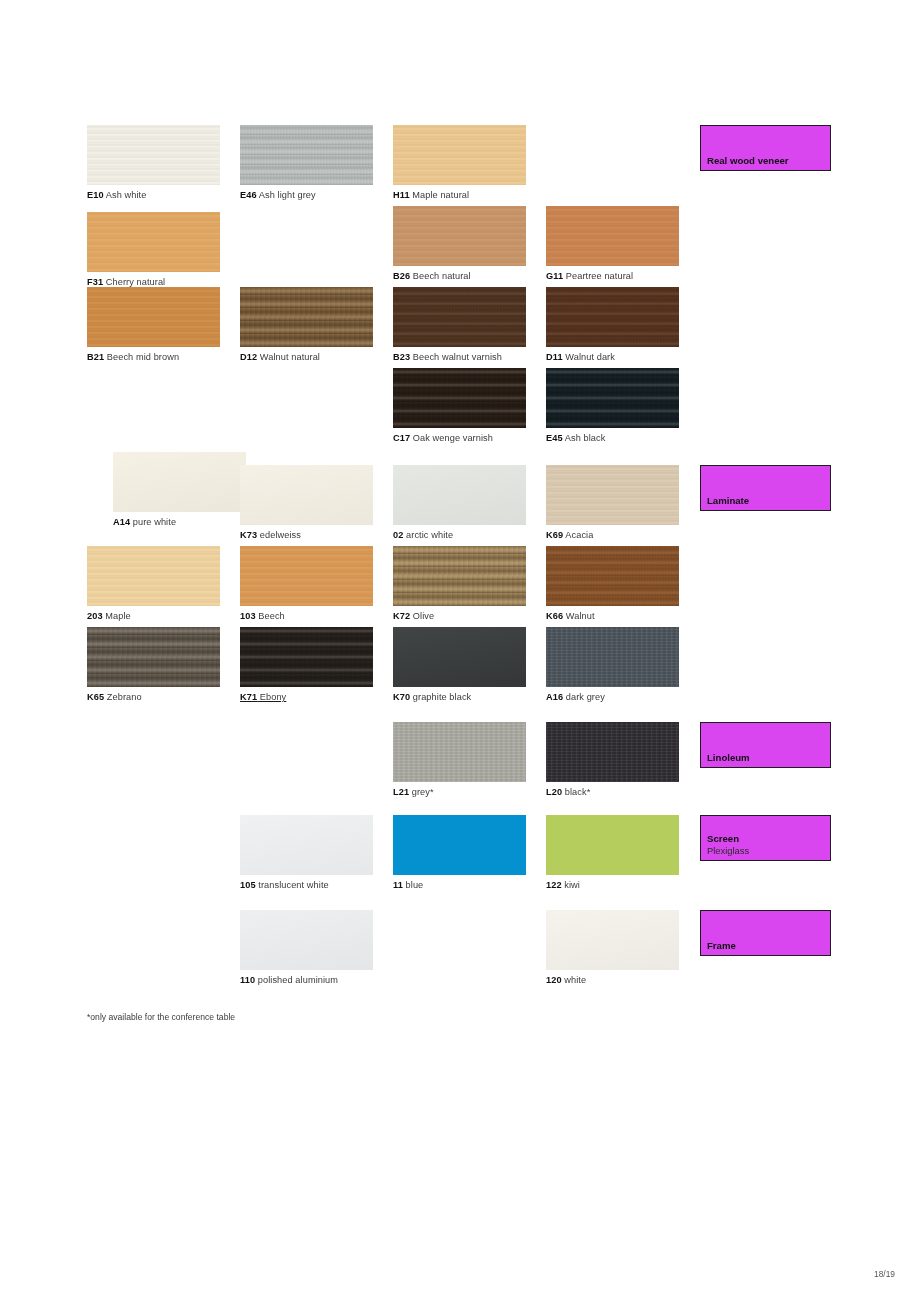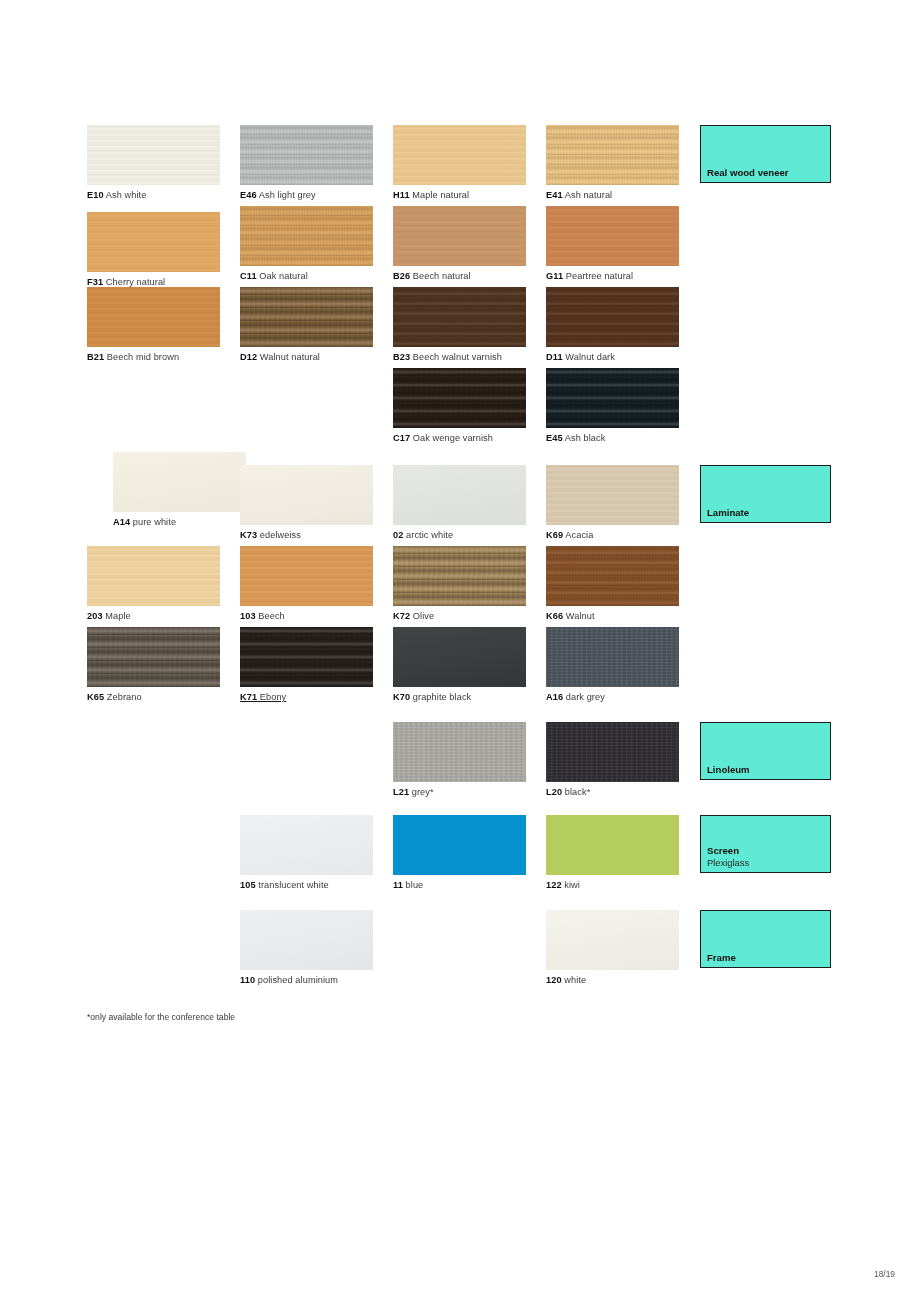--- a/index.html
+++ b/index.html
@@ -51,23 +51,23 @@
   }
   .caption .nm {
     font-weight: normal;
     color: #3a3a3a;
   }
 
   
   .labelbox {
     position: absolute;
     width: 131px;
-    height: 58px;
+    height: 46px;
     border: 1.6px solid #1d1d1d;
-    background: #5eead4;
+    background: #d946ef;
     box-sizing: border-box;
   }
   .labelbox .lbl-inner {
     position: absolute;
     left: 6px;
     bottom: 4px;
     line-height: 11.5px;
   }
   .labelbox .lbl-main {
     font-size: 9.6px;
@@ -161,37 +161,25 @@
         <div class="grain g-med"></div>
       </div>
       <div class="caption"><span class="code">E46</span><span class="nm"> Ash light grey</span></div>
     </div>
     <div class="cell" style="left: 393px; top: 125px;">
       <div class="swatch" style="background: rgb(237, 201, 145);">
         <div class="grain g-fine"></div>
       </div>
       <div class="caption"><span class="code">H11</span><span class="nm"> Maple natural</span></div>
     </div>
-    <div class="cell" style="left: 546px; top: 125px;">
-      <div class="swatch" style="background: rgb(236, 196, 131);">
-        <div class="grain g-med"></div>
-      </div>
-      <div class="caption"><span class="code">E41</span><span class="nm"> Ash natural</span></div>
-    </div>
     <div class="cell" style="left: 87px; top: 212px;">
       <div class="swatch" style="background: rgb(227, 169, 100);">
         <div class="grain g-fine"></div>
       </div>
       <div class="caption"><span class="code">F31</span><span class="nm"> Cherry natural</span></div>
-    </div>
-    <div class="cell" style="left: 240px; top: 206px;">
-      <div class="swatch" style="background: rgb(217, 163, 93);">
-        <div class="grain g-med"></div>
-      </div>
-      <div class="caption"><span class="code">C11</span><span class="nm"> Oak natural</span></div>
     </div>
     <div class="cell" style="left: 393px; top: 206px;">
       <div class="swatch" style="background: rgb(201, 150, 105);">
         <div class="grain g-fine"></div>
       </div>
       <div class="caption"><span class="code">B26</span><span class="nm"> Beech natural</span></div>
     </div>
     <div class="cell" style="left: 546px; top: 206px;">
       <div class="swatch" style="background: rgb(204, 133, 82);">
         <div class="grain g-fine"></div>

